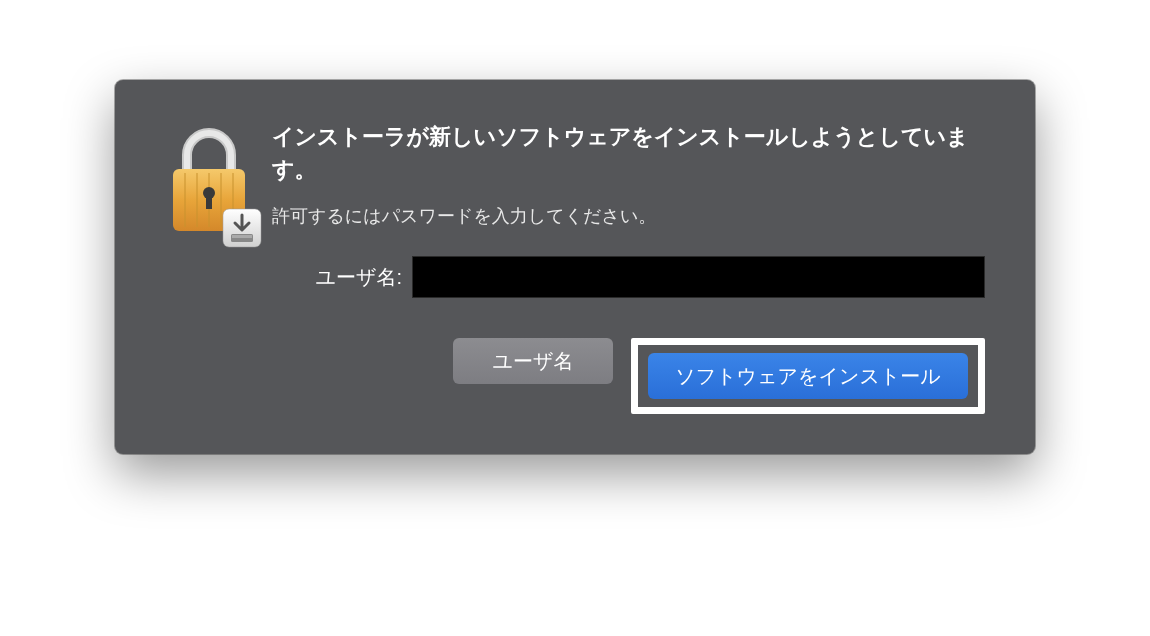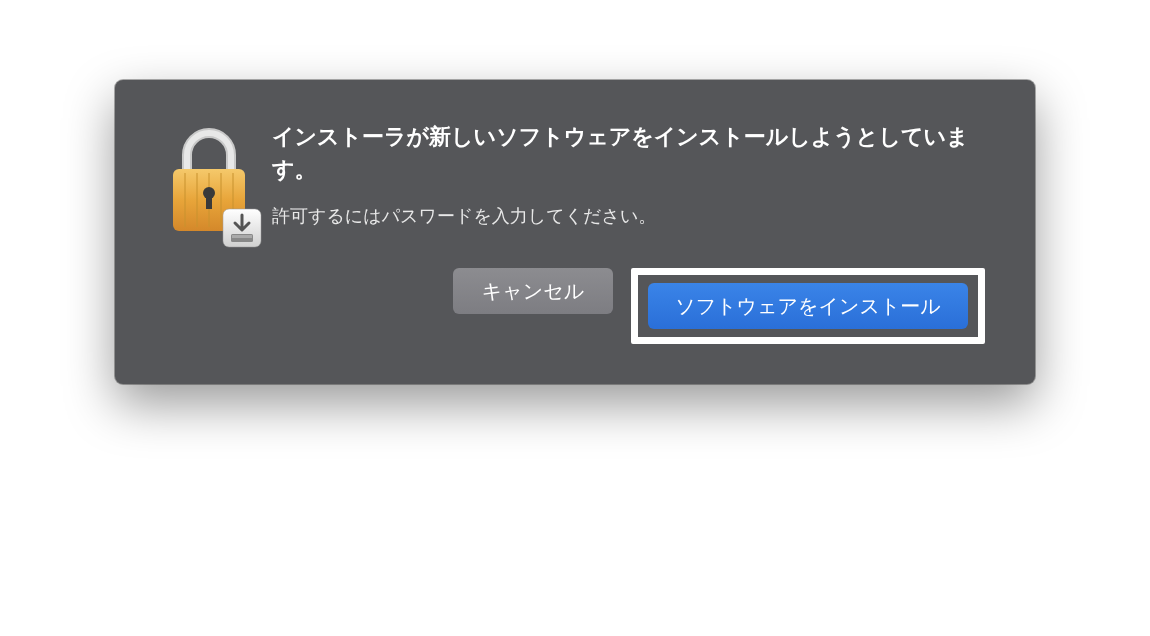--- a/index.html
+++ b/index.html
@@ -166,22 +166,26 @@
           <rect x="9" y="26" width="20" height="3" fill="#aaa"></rect>
         </g>
       </svg>
     </div>
   </div>
 
   <div class="content-column">
     <div class="dialog-title">インストーラが新しいソフトウェアをインストールしようとしています。</div>
     <div class="dialog-subtitle">許可するにはパスワードを入力してください。</div>
 
+    <div class="form-row">
+      <div class="form-label">ユーザ名:</div>
+      <input type="text" class="form-input" value="" style="">
+    </div>
 
 
     <div class="button-row">
-      <button class="btn btn-cancel">キャンセル</button>
+      <button class="btn btn-cancel">ユーザ名</button>
       <div class="btn-primary-wrap">
         <button class="btn btn-primary">ソフトウェアをインストール</button>
       </div>
     </div>
   </div>
 </div>
 
 </body></html>

